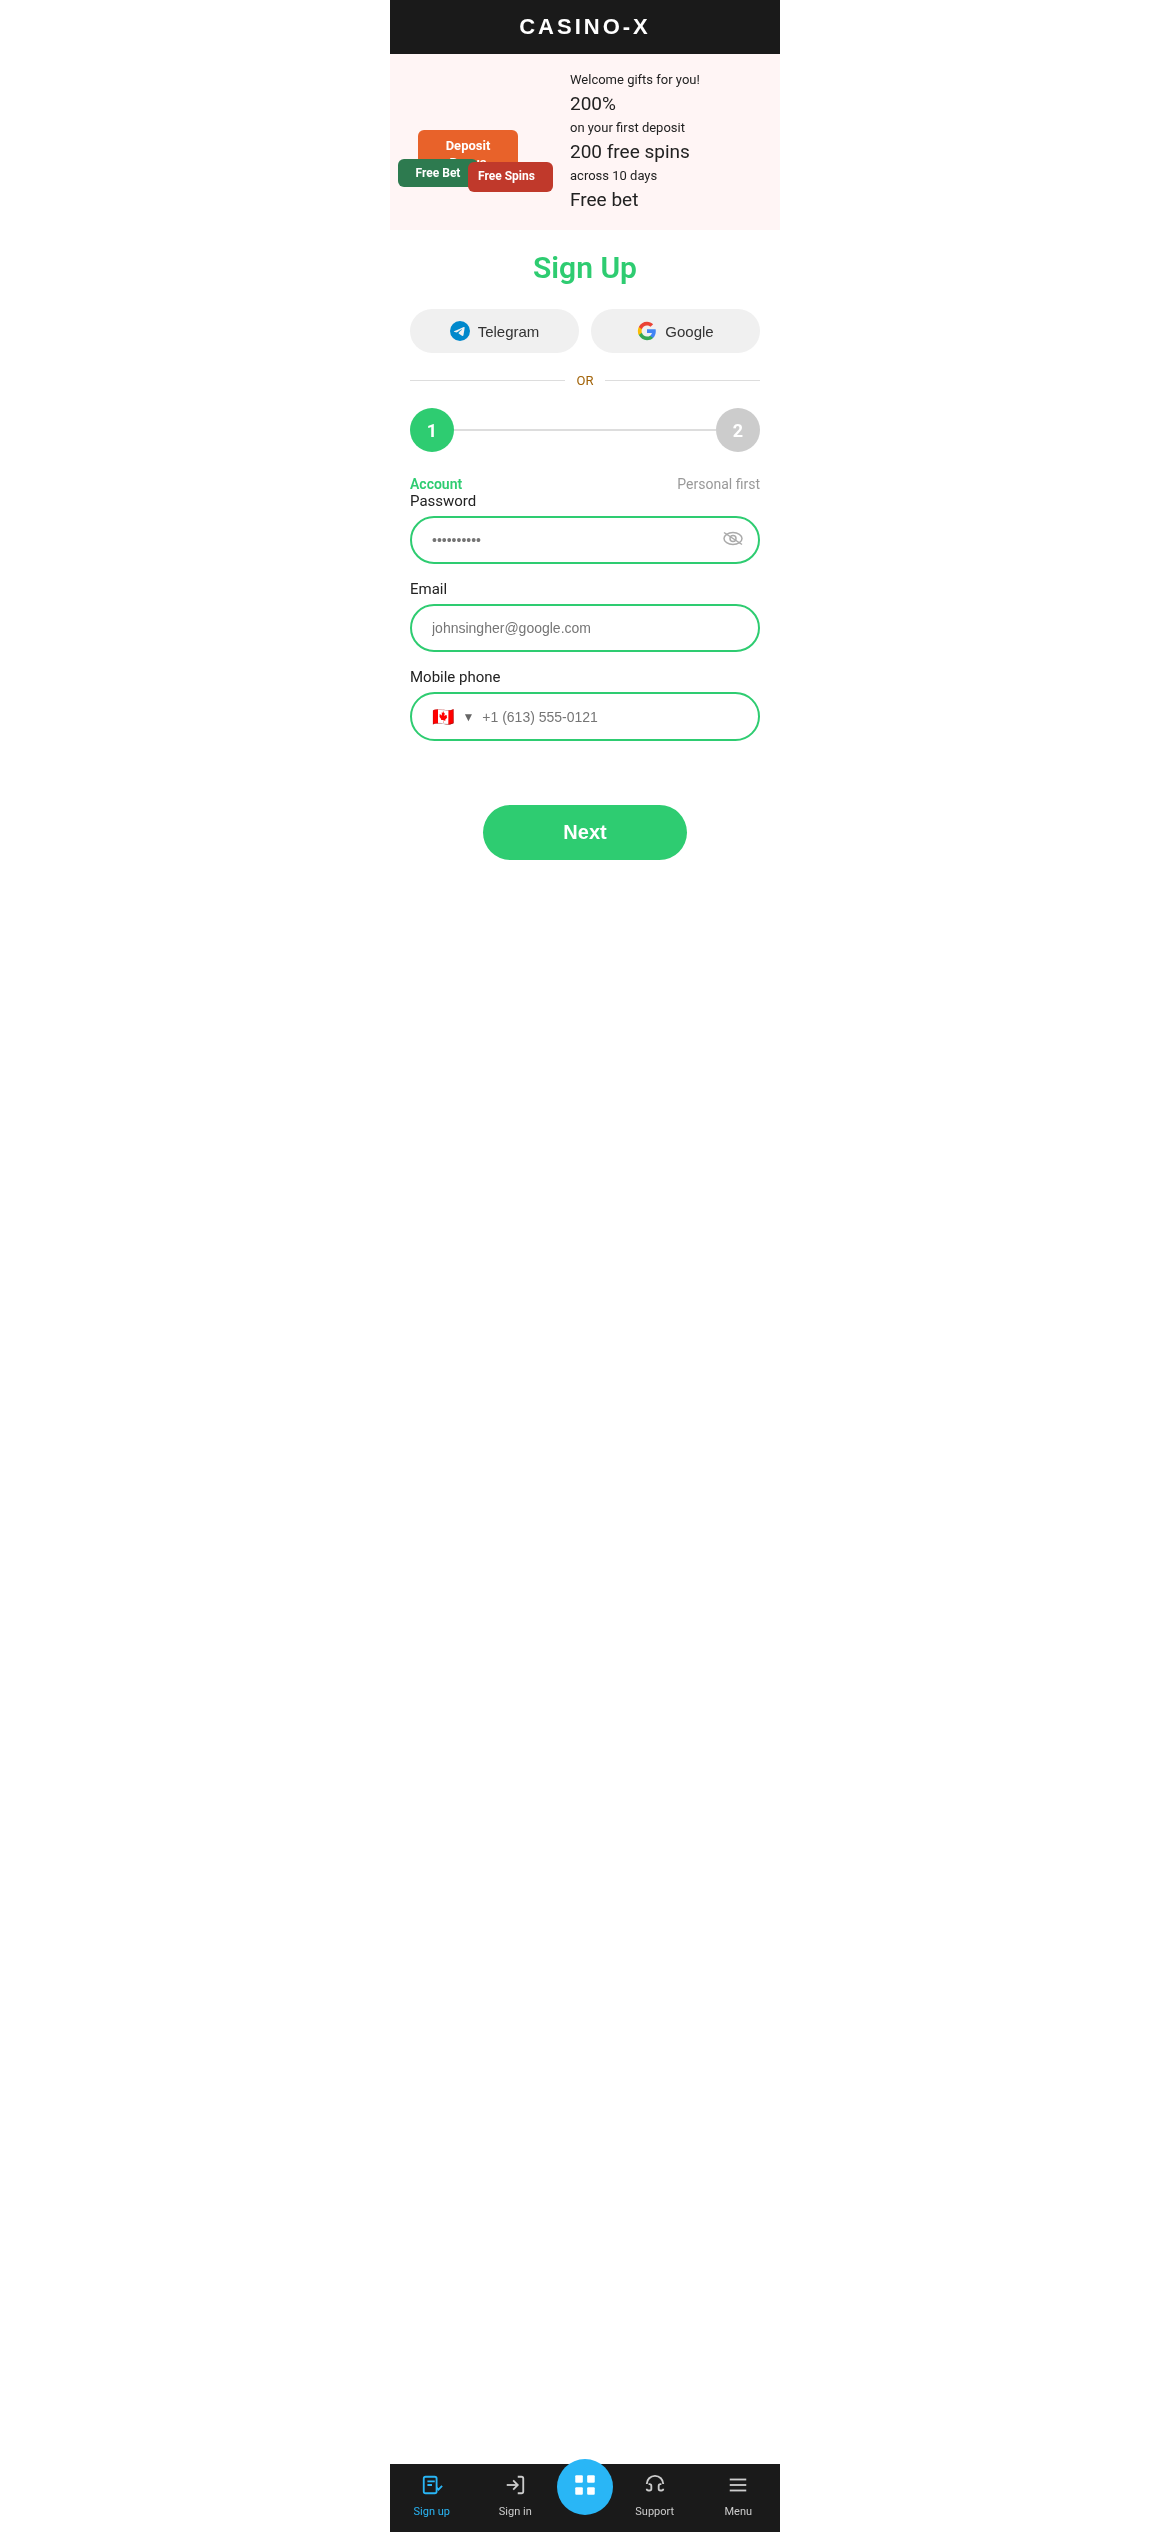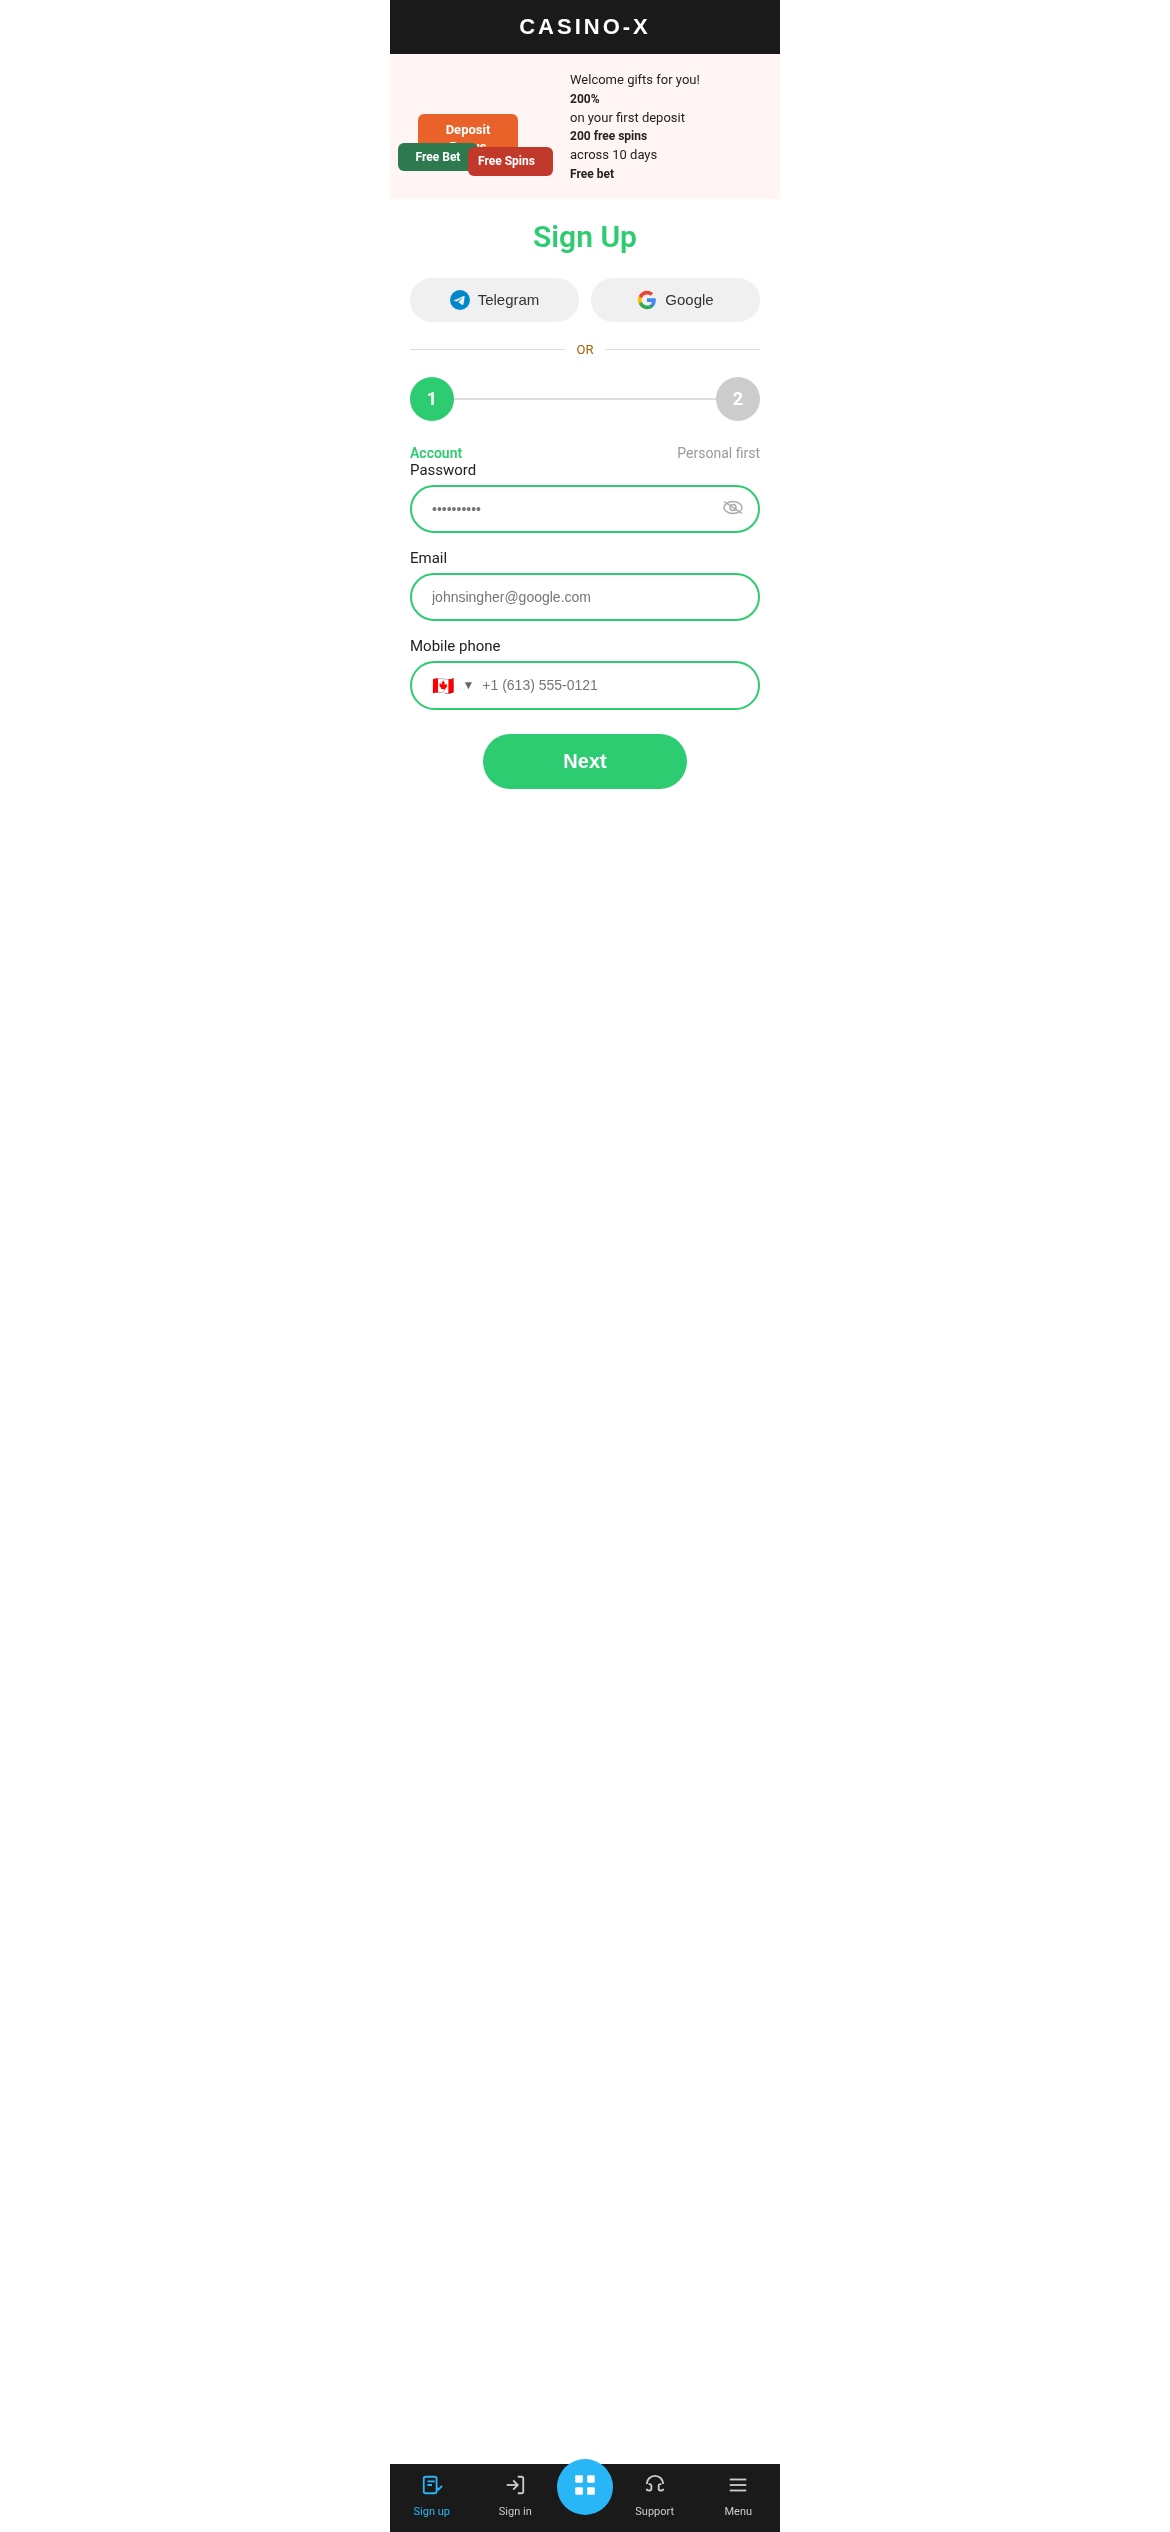--- a/index.html
+++ b/index.html
@@ -83,22 +83,22 @@
       text-align: left;
       line-height: 1.3;
     }
     .promo-text {
       flex: 1;
       font-size: 13px;
       color: #222;
       line-height: 1.5;
     }
     .promo-text .highlight {
-      font-weight: 700;
-      font-size: 12px;
+      font-weight: 400;
+      font-size: 19px;
     }
 
     
     .signup-section {
       padding: 20px 20px 10px;
     }
     .signup-title {
       text-align: center;
       color: #2ecc71;
       font-size: 30px;
@@ -264,20 +264,21 @@
     .next-btn {
       background: #2ecc71;
       color: #fff;
       border: none;
       border-radius: 30px;
       padding: 16px 80px;
       font-size: 20px;
       font-weight: 700;
       cursor: pointer;
       min-width: 200px;
+      margin-top: 40px;
     }
 
     
     .bottom-nav {
       position: fixed;
       bottom: 0;
       left: 50%;
       transform: translateX(-50%);
       width: 390px;
       background: #1a1a1a;

